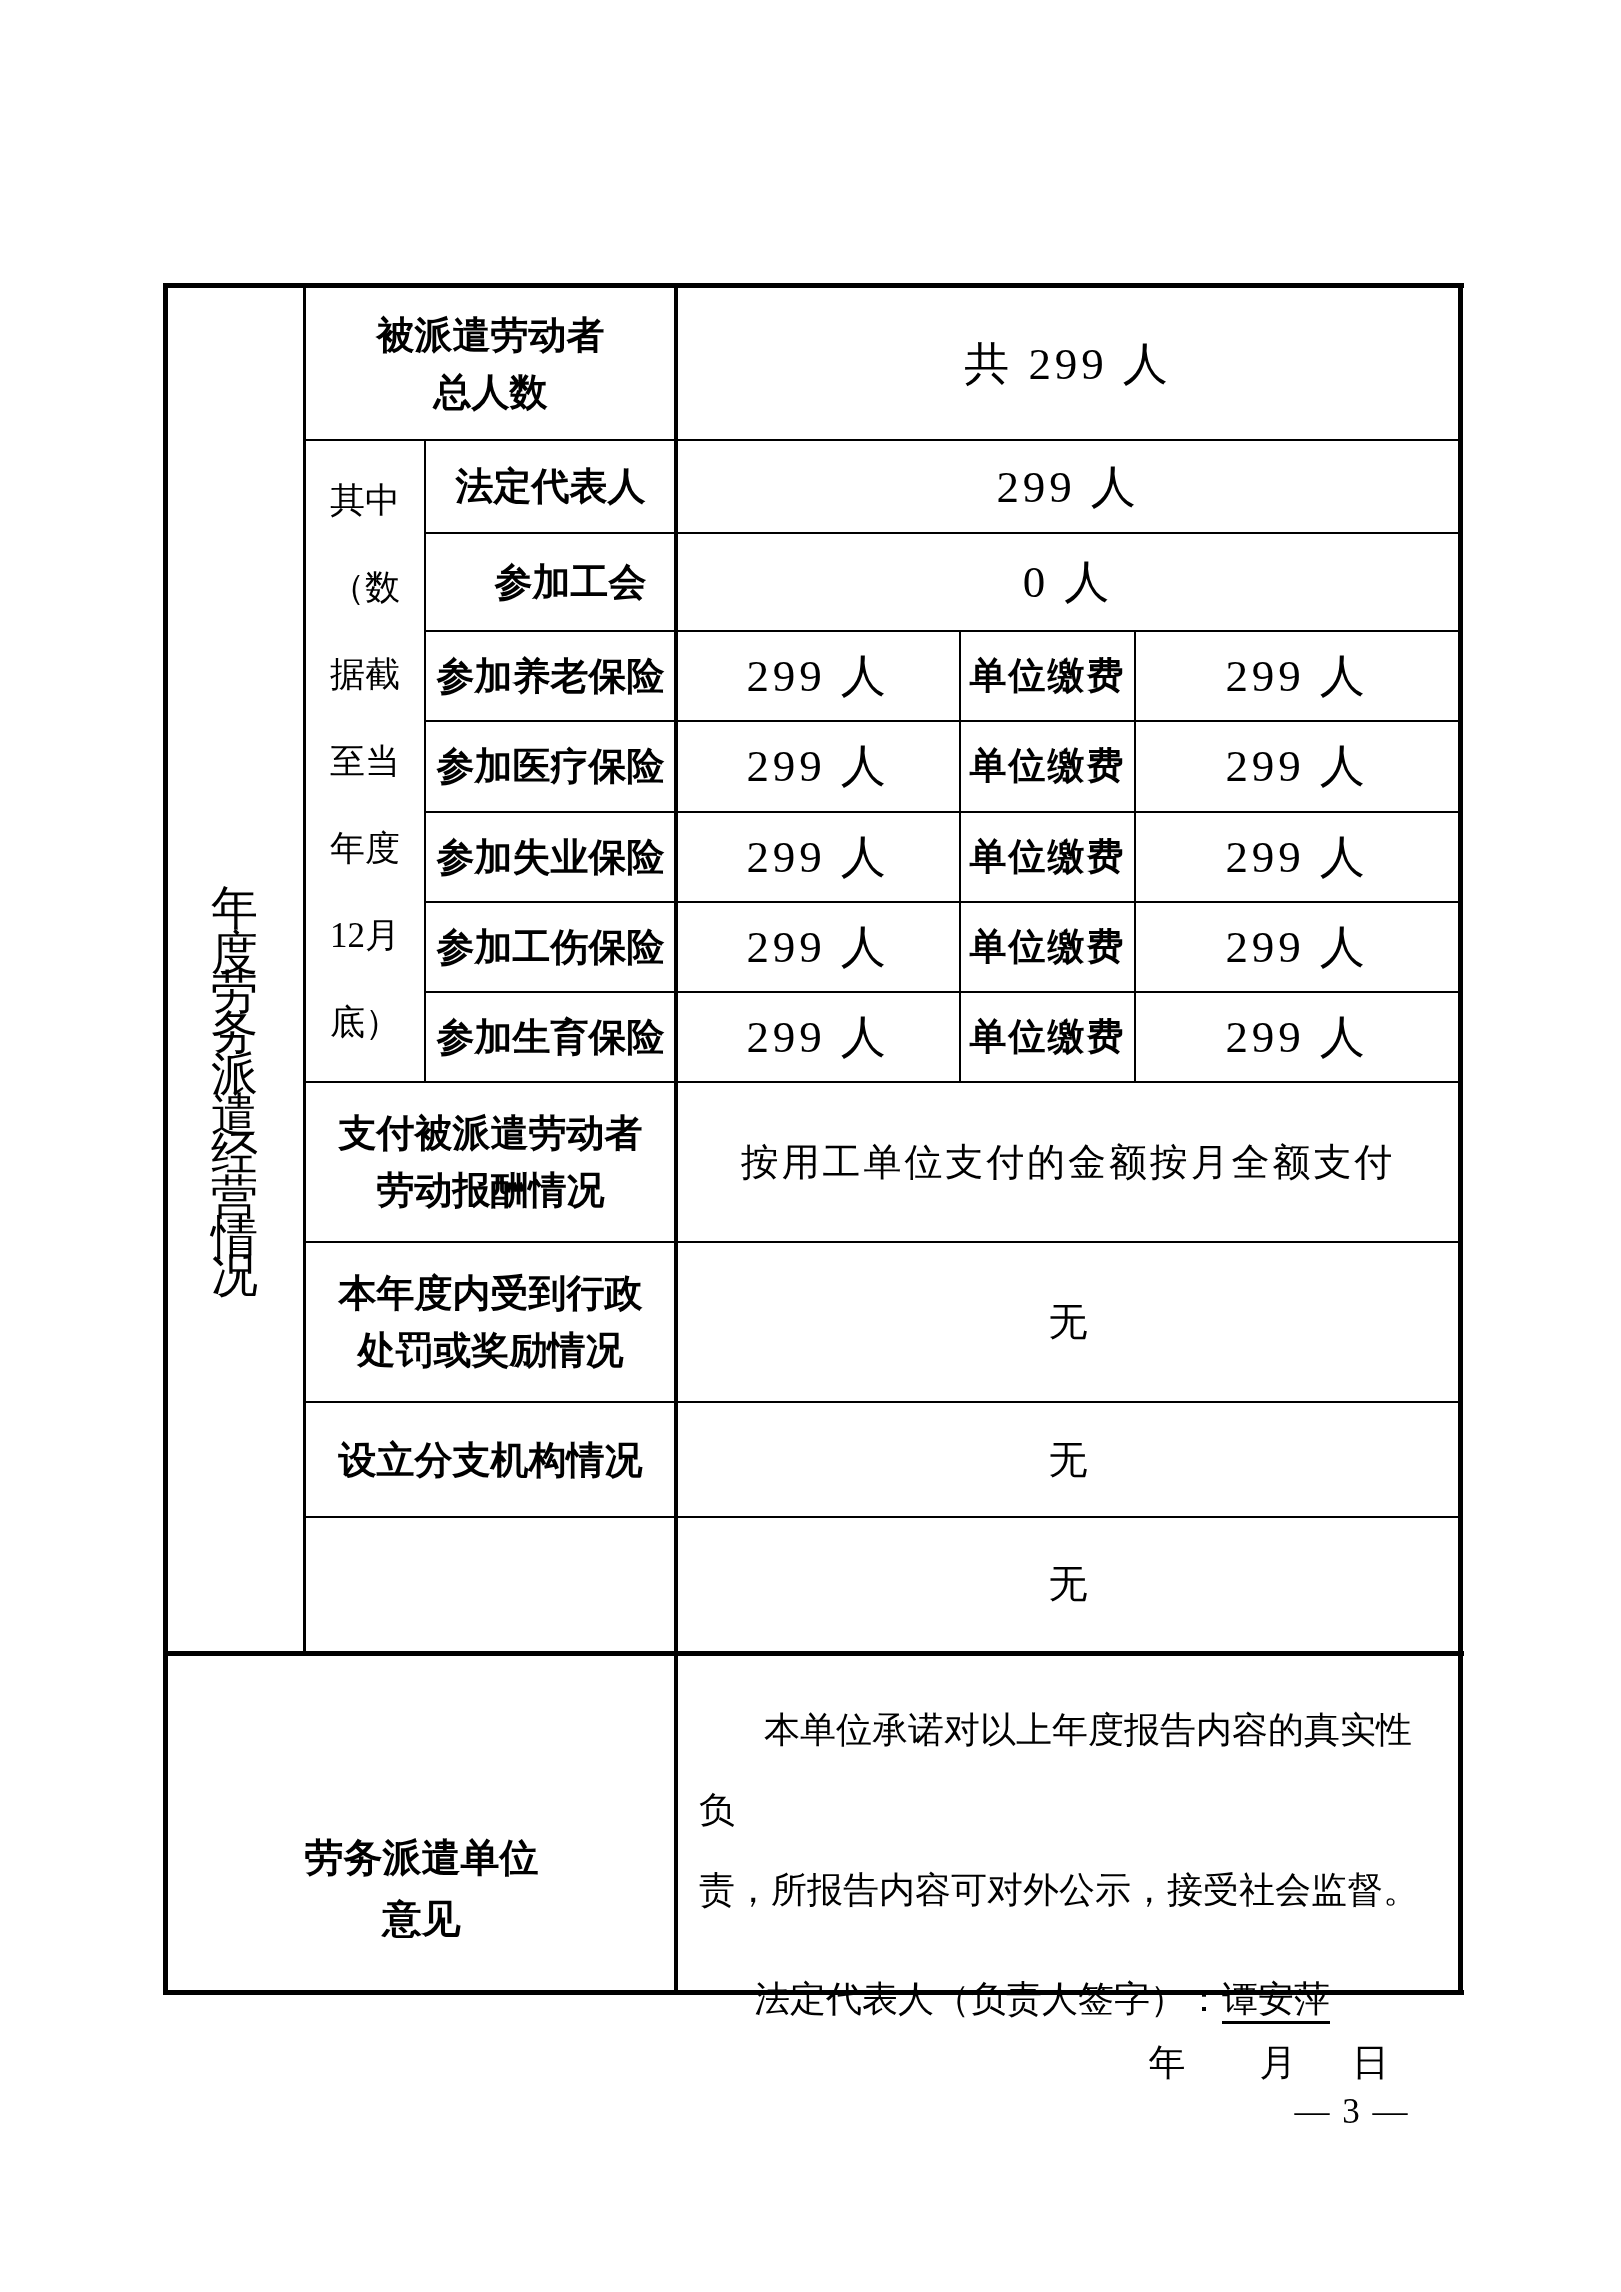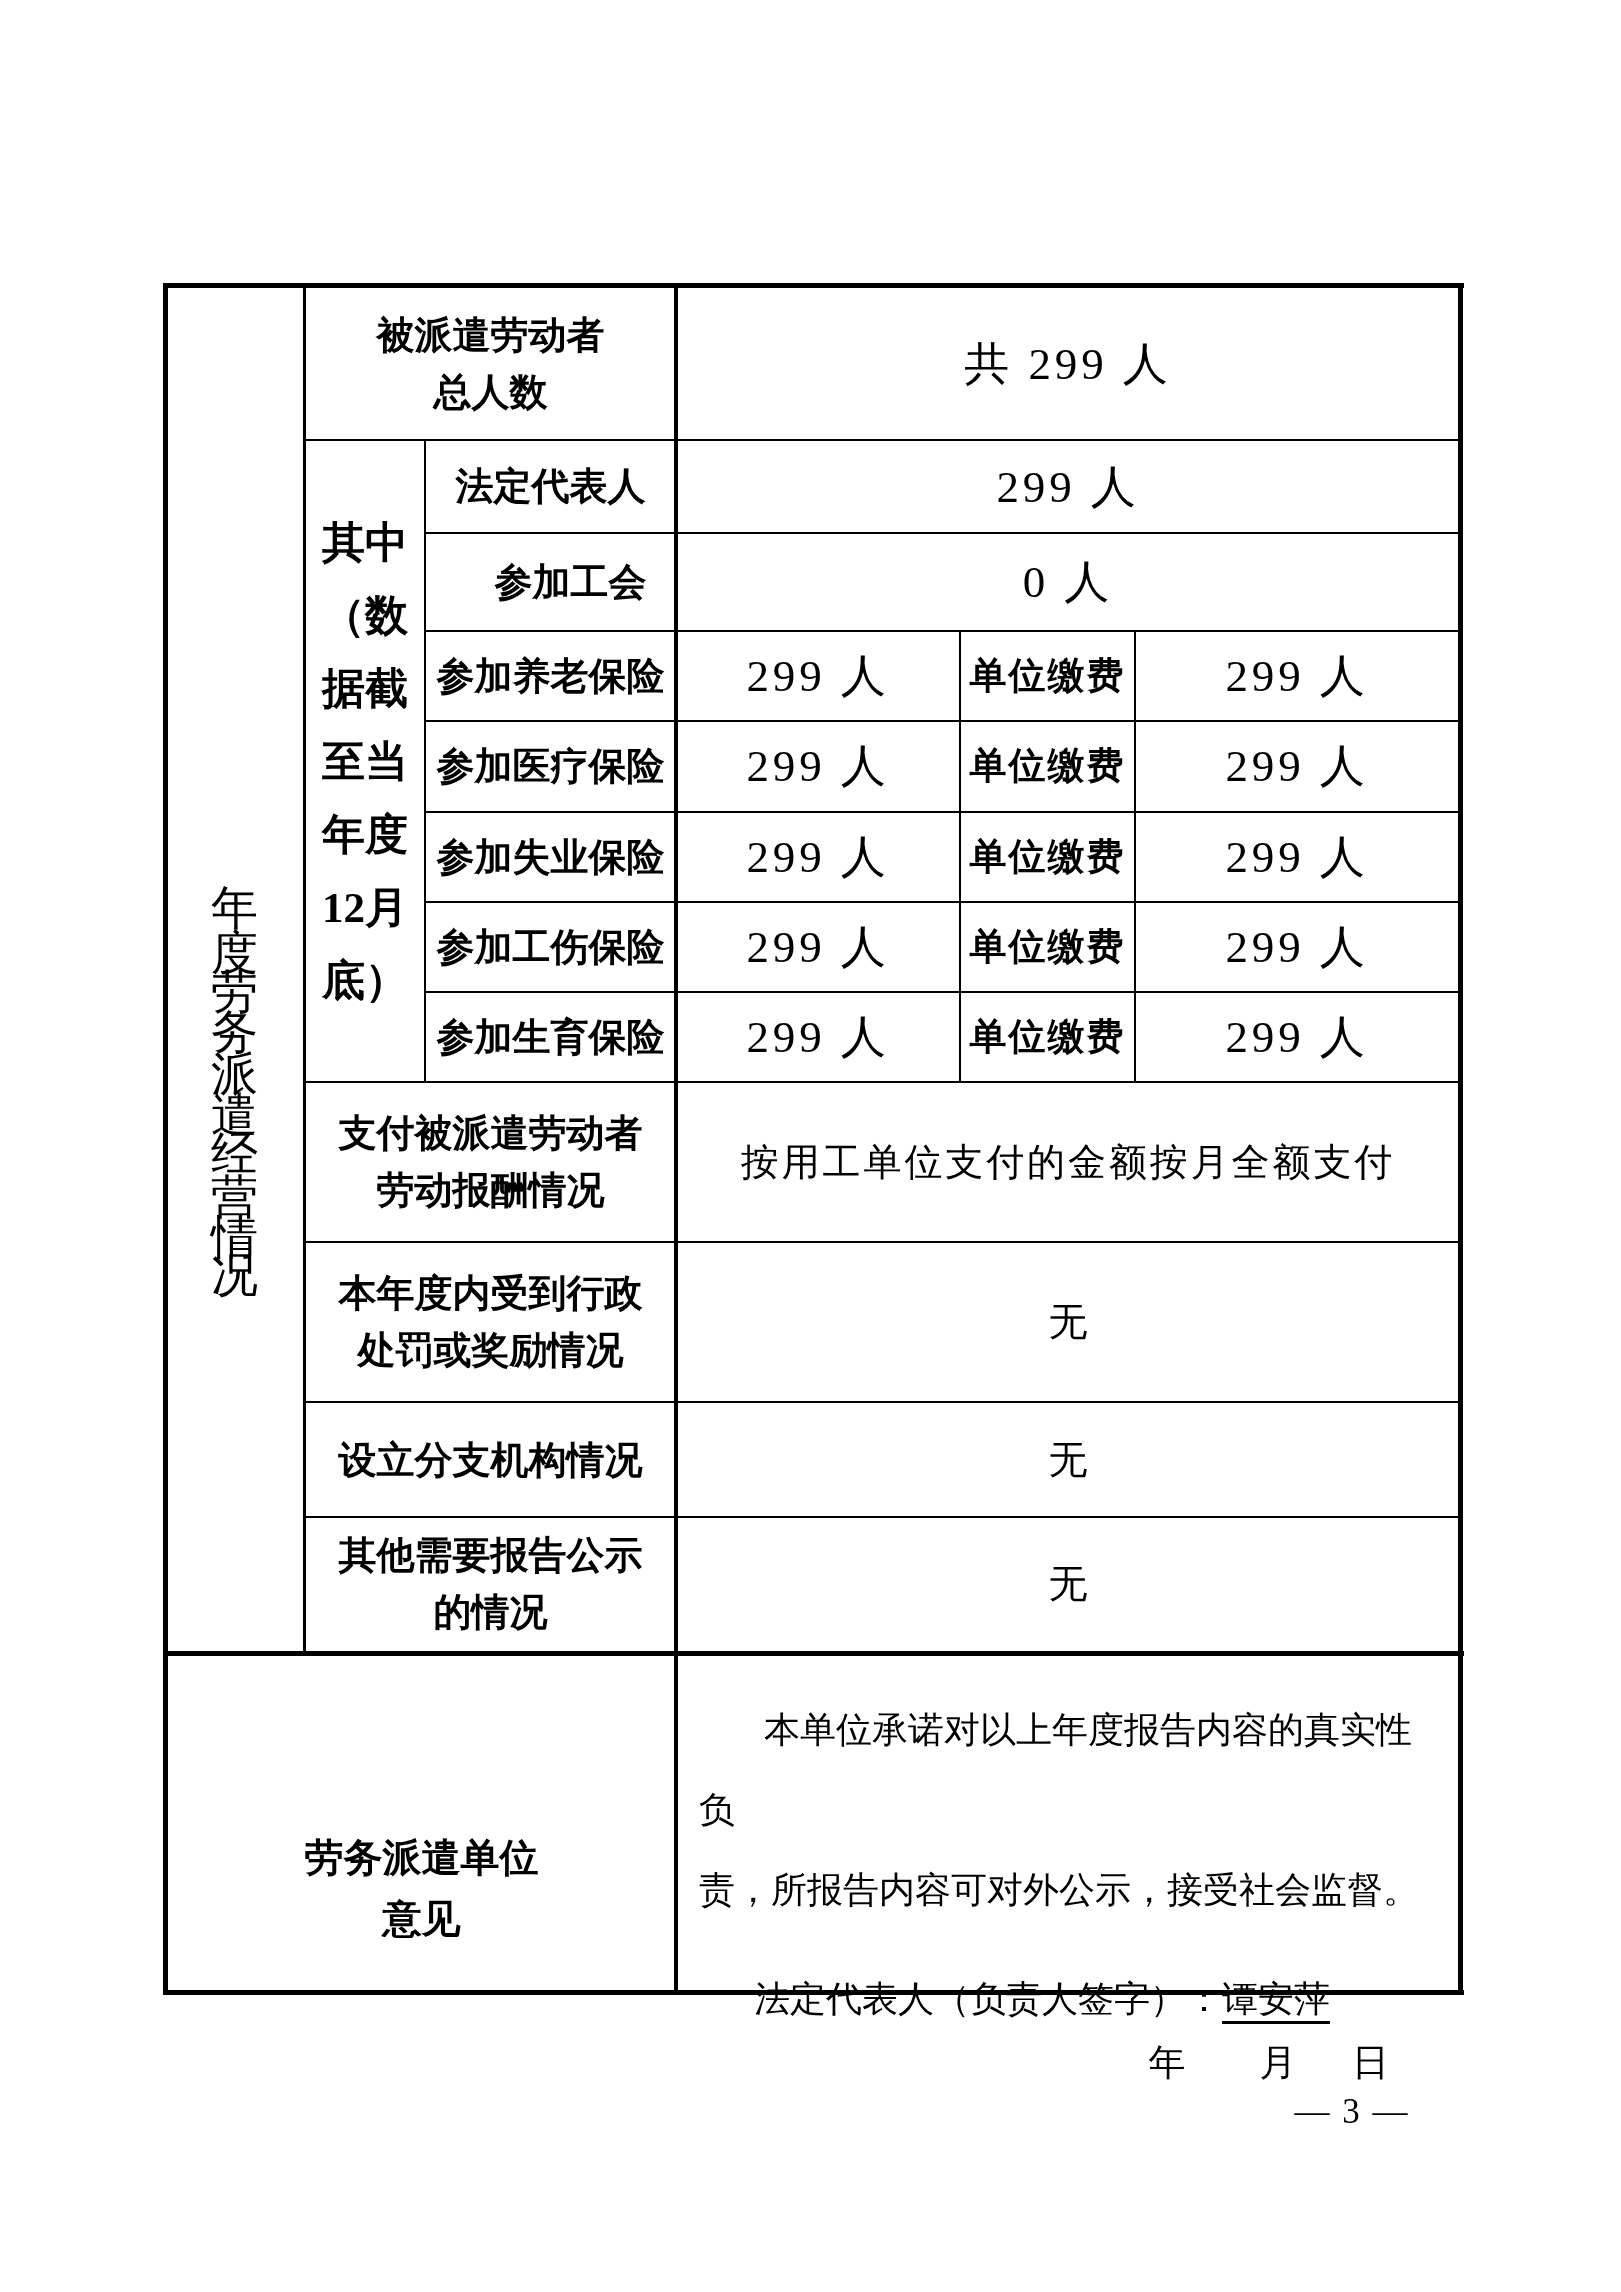--- a/index.html
+++ b/index.html
@@ -21,23 +21,23 @@
   .prewrap{white-space:pre-line;}
   .side-header{
     font-size:47px;
     writing-mode:vertical-rl;
     text-orientation:upright;
     letter-spacing:41px;
     padding-top:167px;
     box-sizing:border-box;
   }
   .subgroup{
-    font-size:43px;
-    line-height:73px;
-    font-weight:bold;
+    font-size:35px;
+    line-height:87px;
+    font-weight:normal;
   }
   .lbl{font-size:38px;line-height:57px;font-weight:bold;}
   .val{font-size:45px;letter-spacing:3.9px;}
   .val-cn{font-size:39px;}
   .paytag{font-size:37px;font-weight:bold;letter-spacing:2px;}
   .opinion-label{font-size:39px;line-height:61px;font-weight:bold;padding-top:172px;box-sizing:border-box;}
   .opinion-content{
     position:absolute;
     display:block;
     text-align:left;
@@ -156,22 +156,20 @@
   <div class="cell lbl prewrap" style="left:306px;top:1084px;width:369px;height:156px;">支付被派遣劳动者
 劳动报酬情况</div>
 
   <div class="cell lbl prewrap" style="left:306px;top:1244px;width:369px;height:156px;">本年度内受到行政
 处罚或奖励情况</div>
   <div class="cell val-cn" style="left:678px;top:1244px;width:780px;height:156px;">无</div>
 
   <div class="cell lbl" style="left:306px;top:1404px;width:369px;height:112px;">设立分支机构情况</div>
   <div class="cell val-cn" style="left:678px;top:1404px;width:780px;height:112px;">无</div>
 
-  <div class="cell lbl prewrap" style="left:306px;top:1519px;width:369px;height:130px;">其他需要报告公示
-的情况</div>
   <div class="cell val-cn" style="left:678px;top:1519px;width:780px;height:130px;">无</div>
 
   <div class="cell opinion-label prewrap" style="left:168px;top:1655px;width:507px;height:334px;align-items:center;justify-content:flex-start;">劳务派遣单位
 意见</div>
 
   <div class="opinion-content" style="left:678px;top:1655px;width:780px;height:334px;">
     <p class="statement">本单位承诺对以上年度报告内容的真实性负
 责，所报告内容可对外公示，接受社会监督。</p>
     <div class="sigline">
       <span>法定代表人（负责人签字）：</span><span class="signame">谭安萍</span>

